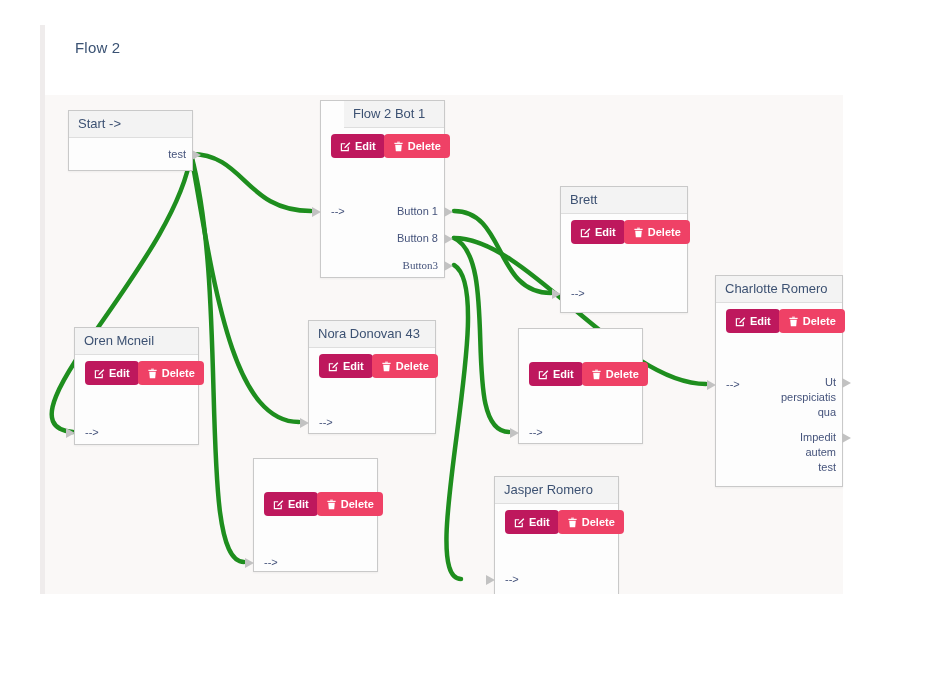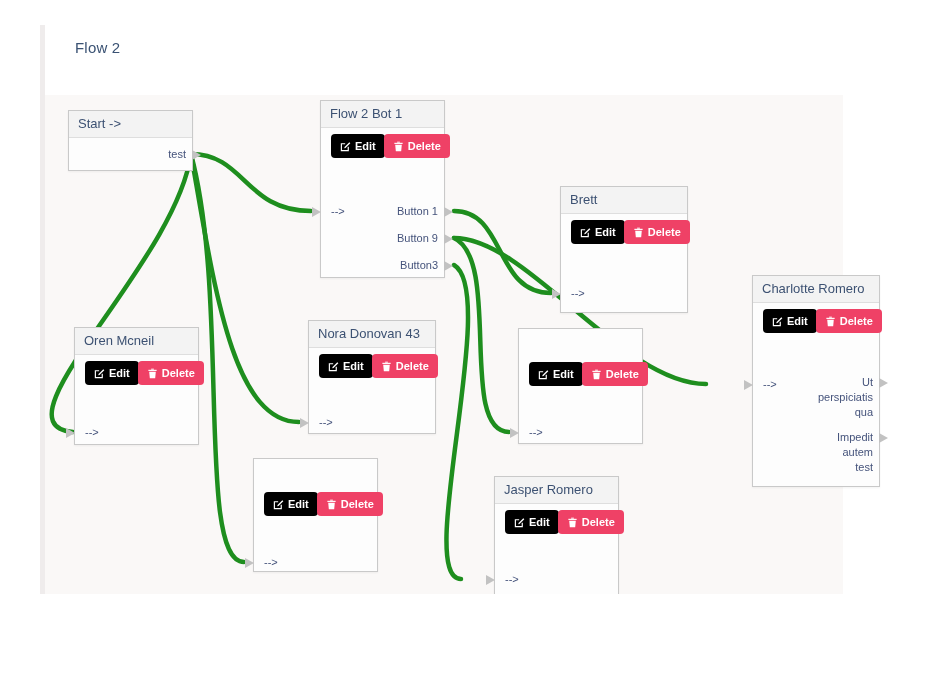--- a/index.html
+++ b/index.html
@@ -23,21 +23,21 @@
   .node{position:absolute;background:#fdfdfd;border:1px solid #c9c9c9;
         z-index:2;box-shadow:0 1px 2px rgba(0,0,0,.05);}
   .node-header{height:27px;background:#f3f3f3;border-bottom:1px solid #dedede;
                padding:5px 9px 0 9px;font-size:13px;color:#3c5172;
                white-space:nowrap;overflow:hidden;}
   .btn-row{position:absolute;left:10px;top:33px;display:flex;}
   .btn{display:inline-flex;align-items:center;gap:4px;border:none;
        color:#ffffff;font-family:"Liberation Sans",sans-serif;
        font-size:11px;font-weight:bold;padding:5px 9px;height:24px;
        border-radius:4px;cursor:pointer;}
-  .btn-edit{background:#000000;}
+  .btn-edit{background:#be185d;}
   .btn-delete{background:#ef4166;margin-left:-1px;}
   .btn svg{display:block;}
 
   .port-label{position:absolute;font-size:11px;color:#45537b;
               line-height:15px;white-space:nowrap;}
   .in-label{left:10px;}
   .out-label{right:6px;text-align:right;}
   .port{position:absolute;width:0;height:0;
         border-top:5px solid transparent;border-bottom:5px solid transparent;
         border-left:9px solid #c2c2c2;cursor:crosshair;}
@@ -62,21 +62,21 @@
       <path d="M454,238 C528,238 622,384 706,384" fill="none" stroke="#1e8e1e" stroke-width="4.5" stroke-linecap="round"></path>
       <path d="M454,238 C502,260 458,432 509,432" fill="none" stroke="#1e8e1e" stroke-width="4.5" stroke-linecap="round"></path>
       <path d="M454,265 C500,292 414,579 461,579" fill="none" stroke="#1e8e1e" stroke-width="4.5" stroke-linecap="round"></path>
     </svg>
   <div id="nodes">
       <div class="node" style="left: 68px; top: 110px; width: 125px; height: 61px;">
         <div class="node-header">Start -&gt;</div>
         <div class="port-label out-label" style="top: 36px; margin-left: 20px;">test</div>
         <div class="port port-out" style="top: 39px;"></div>
       </div>
-      <div class="node" style="left: 320px; top: 100px; width: 125px; height: 178px;">
+      <div class="node" style="left: 320px; top: 100px; width: 125px; height: 178px; padding-left: 23px;">
         <div class="node-header">Flow 2 Bot 1</div>
         <div class="btn-row">
           <button class="btn btn-edit">
             <span>
               <svg width="11" height="11" viewBox="0 0 16 16">
                 <path d="M12 8.5V14H2V4h5.5" fill="none" stroke="#fff" stroke-width="1.7"></path>
                 <path d="M6.2 10.6l1.8-.4 7-7L13.6 1.7l-7 7z" fill="#fff"></path>
               </svg>
             </span>
             <span>Edit</span>
@@ -89,23 +89,23 @@
                 <path d="M3.2 5.4h9.6l-.9 9.6H4.1z" fill="#fff"></path>
               </svg>
             </span>
             <span>Delete</span>
           </button>
         </div>
         <div class="port-label in-label" style="top: 103px;">--&gt;</div>
         <div class="port port-in" style="top: 106px;"></div>
         <div class="port-label out-label" style="top: 103px;">Button 1</div>
         <div class="port port-out" style="top: 106px;"></div>
-        <div class="port-label out-label" style="top: 130px;">Button 9</div>
+        <div class="port-label out-label" style="top: 130px;">Button 8</div>
         <div class="port port-out" style="top: 133px;"></div>
-        <div class="port-label out-label" style="top: 157px;">Button3</div>
+        <div class="port-label out-label" style="top: 157px; font-family: Liberation Serif, serif;">Button3</div>
         <div class="port port-out" style="top: 160px;"></div>
       </div>
       <div class="node" style="left: 560px; top: 186px; width: 128px; height: 127px;">
         <div class="node-header">Brett</div>
         <div class="btn-row">
           <button class="btn btn-edit">
             <span>
               <svg width="11" height="11" viewBox="0 0 16 16">
                 <path d="M12 8.5V14H2V4h5.5" fill="none" stroke="#fff" stroke-width="1.7"></path>
                 <path d="M6.2 10.6l1.8-.4 7-7L13.6 1.7l-7 7z" fill="#fff"></path>
@@ -120,21 +120,21 @@
                 <rect x="6" y="1" width="4" height="1.4" fill="#fff"></rect>
                 <path d="M3.2 5.4h9.6l-.9 9.6H4.1z" fill="#fff"></path>
               </svg>
             </span>
             <span>Delete</span>
           </button>
         </div>
         <div class="port-label in-label" style="top: 99px;">--&gt;</div>
         <div class="port port-in" style="top: 102px;"></div>
       </div>
-      <div class="node" style="left: 715px; top: 275px; width: 128px; height: 212px; margin-left: 37px;">
+      <div class="node" style="left: 715px; top: 275px; width: 128px; height: 212px;">
         <div class="node-header">Charlotte Romero</div>
         <div class="btn-row">
           <button class="btn btn-edit">
             <span>
               <svg width="11" height="11" viewBox="0 0 16 16">
                 <path d="M12 8.5V14H2V4h5.5" fill="none" stroke="#fff" stroke-width="1.7"></path>
                 <path d="M6.2 10.6l1.8-.4 7-7L13.6 1.7l-7 7z" fill="#fff"></path>
               </svg>
             </span>
             <span>Edit</span>

